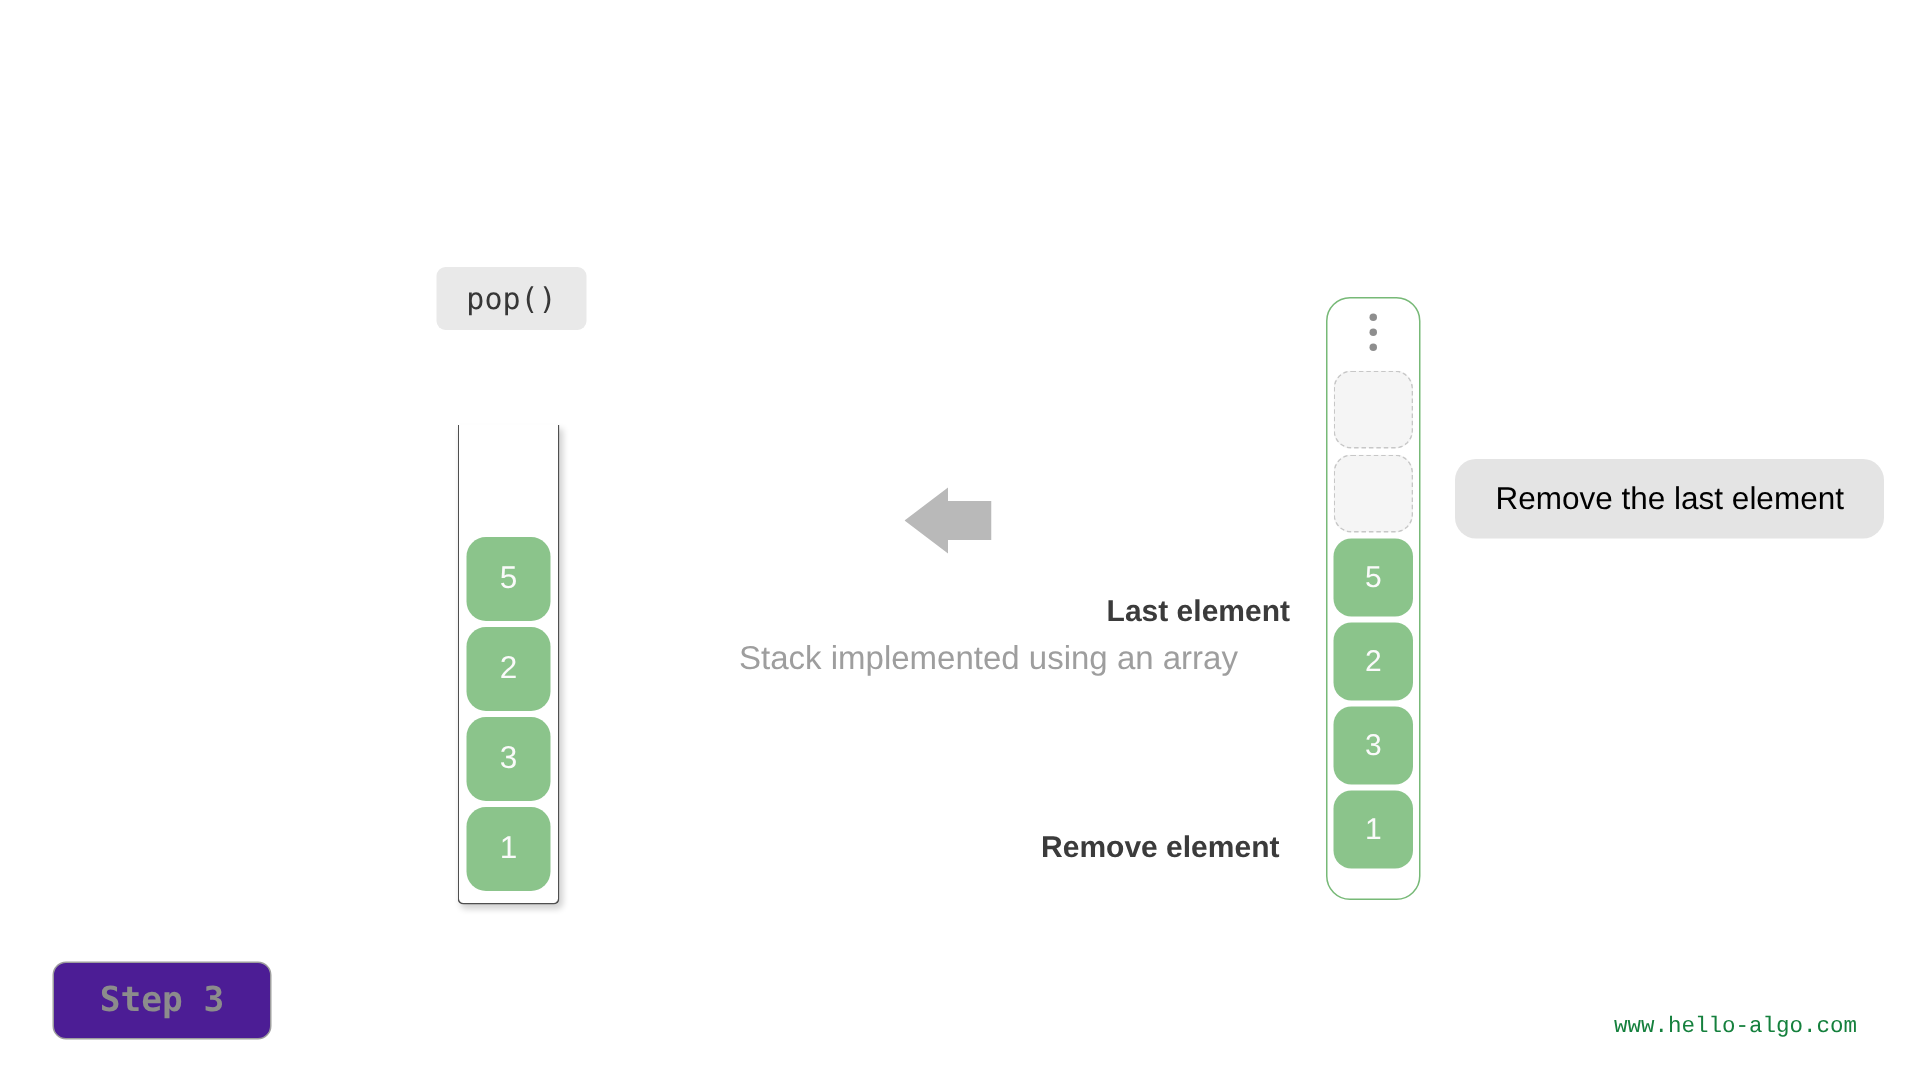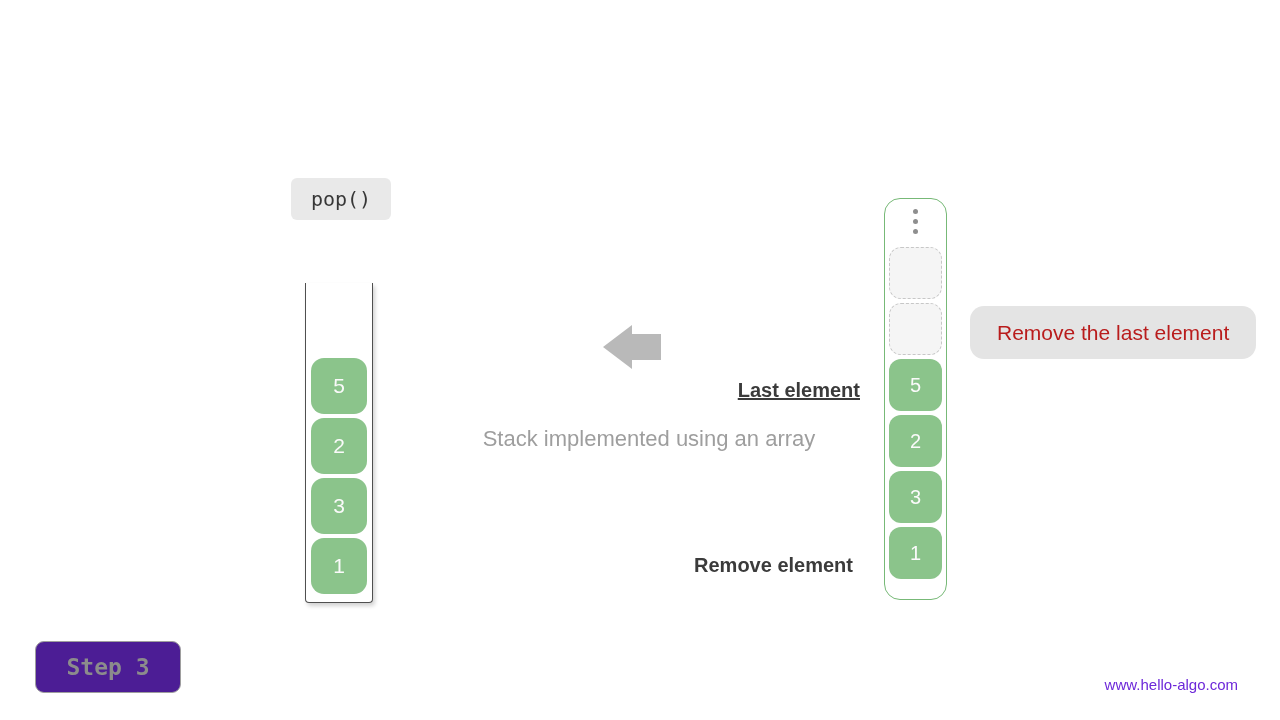--- a/index.html
+++ b/index.html
@@ -29,52 +29,52 @@
     display:flex;flex-direction:column;justify-content:flex-end;align-items:center;
     gap:4px;padding-bottom:8px;background:#fff;}
   .cell{width:56px;height:56px;border-radius:13px;background:var(--cell-green);
     display:flex;align-items:center;justify-content:center;
     color:#fafafa;font-size:21px;font-weight:500;}
 
   
   .arrow{position:absolute;left:603px;top:324px;width:58px;height:46px;}
 
   
-  .caption{position:absolute;left:419px;top:426px;width:460px;text-align:center;
+  .caption{position:absolute;left:429px;top:426px;width:460px;text-align:center;
     font-size:22px;color:var(--text-gray);}
   .annot{position:absolute;font-size:20px;font-weight:700;color:var(--text-dark);text-align:right;}
-  .annot.last{right:420px;top:379px;text-decoration:underline;}
+  .annot.last{right:420px;top:397px;}
   .annot.first{right:427px;top:554px;}
 
   
   .right-array{position:absolute;left:884px;top:198px;width:63px;height:402px;
     border:1.5px solid var(--container-green);border-radius:16px;background:#fff;
     display:flex;flex-direction:column;align-items:center;padding-top:10px;gap:0;}
   .dots{display:flex;flex-direction:column;align-items:center;gap:5px;height:25px;margin-bottom:13px;}
   .dots i{width:5px;height:5px;border-radius:50%;background:#8e8e8e;display:block;}
   .rcell{width:53px;height:52px;border-radius:12px;margin-bottom:4px;flex:none;
     display:flex;align-items:center;justify-content:center;
     color:#fafafa;font-size:20px;font-weight:500;}
   .rcell.green{background:var(--cell-green);}
   .rcell.empty{background:#f5f5f5;border:1.5px dashed #c7c7c7;}
 
   
   .callout{position:absolute;left:970px;top:306px;height:53px;padding:0 27px;
     background:var(--callout-bg);border-radius:14px;display:flex;align-items:center;
-    font-size:21px;color:#b91c1c;white-space:nowrap;}
+    font-size:21px;color:#000000;white-space:nowrap;}
 
   
   .step-badge{position:absolute;left:35px;top:641px;width:146px;height:52px;
     background:#4c1d95;border:1.5px solid #9e9e9e;border-radius:9px;
     display:flex;align-items:center;justify-content:center;
     font-family:"DejaVu Sans Mono",monospace;font-size:23px;font-weight:700;color:var(--step-text);}
 
   
   .watermark{position:absolute;right:42px;top:676px;
-    font-family:Liberation Sans, sans-serif;font-size:15px;color:#6d28d9;}
+    font-family:Liberation Mono, monospace;font-size:15px;color:#15803d;}
 </style>
 </head>
 <body>
 
 <div class="canvas">
 
   <div class="pop-badge">pop()</div>
 
   <div class="left-stack">
     <div class="cell">5</div>

